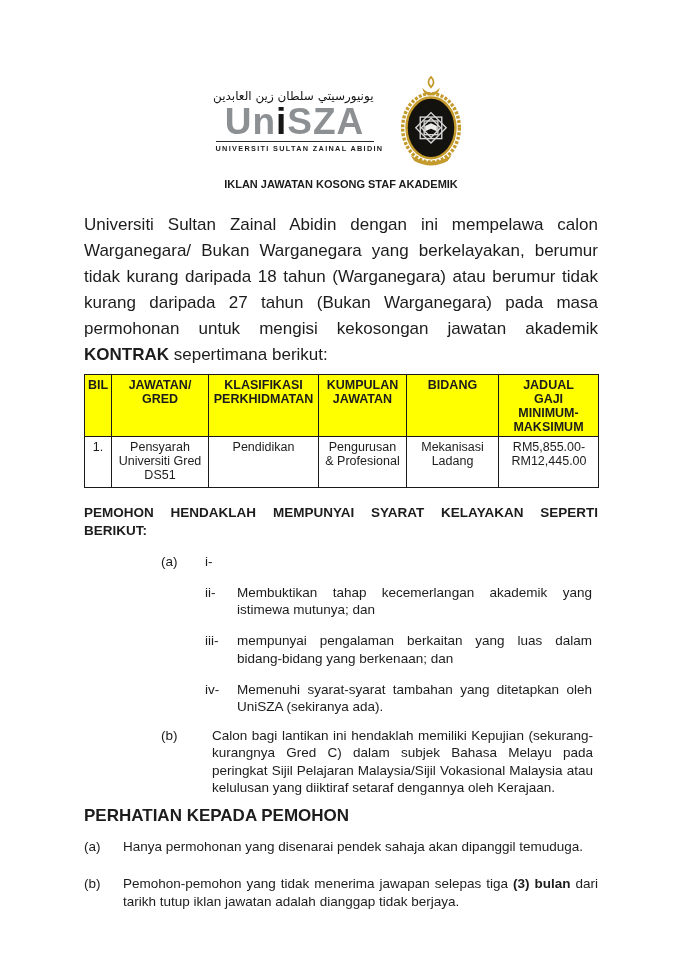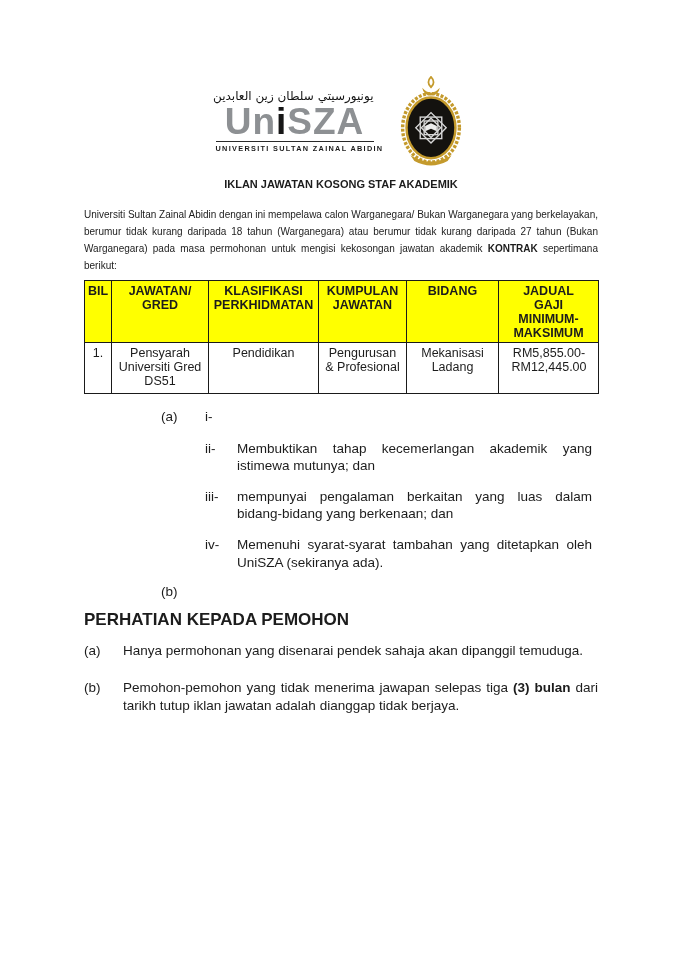--- a/index.html
+++ b/index.html
@@ -24,21 +24,21 @@
     border-top:1px solid #2a2a2a;
     font-size:7.3px; font-weight:bold; letter-spacing:1.32px;
     color:#1b1b1b; white-space:nowrap;
   }
   .crest { flex:none; }
 
   
   .title { margin-top:10px; text-align:center; font-weight:bold; font-size:11px; line-height:16px; }
 
   
-  .intro { margin:14px 0 0; text-align:justify; font-size:10px; line-height:17px; }
+  .intro { margin:20px 0 0; text-align:justify; font-size:17px; line-height:26px; }
 
   
   table { border-collapse:collapse; width:100%; margin-top:6px; table-layout:fixed; }
   th, td { border:1.6px solid #1a1a1a; white-space:pre-line; }
   th { background:#ffff00; font-size:12.5px; line-height:14px; font-weight:bold; padding:3px 1px 2px; vertical-align:top; text-align:center; }
   td { font-size:12.5px; line-height:13.8px; padding:4px 2px 5px; vertical-align:top; text-align:center; }
   td.cell-left { text-align:center; padding-left:3px; }
 
   
   .sec-heading { margin:16px 0 0; font-weight:bold; font-size:13.5px; line-height:17.2px; text-align:justify; }
@@ -124,20 +124,21 @@
           <td>Pengurusan
 &amp; Profesional</td>
           <td>Mekanisasi
 Ladang</td>
           <td class="cell-left">RM5,855.00-
 RM12,445.00</td>
         </tr>
       </tbody>
     </table>
 
+    <p class="sec-heading">PEMOHON HENDAKLAH MEMPUNYAI SYARAT KELAYAKAN SEPERTI BERIKUT:</p>
 
     <div class="sub-item">
       <span class="lbl">(a)</span>
       <span class="num">i-</span>
     </div>
     <div class="sub-item">
       <span class="lbl"></span>
       <span class="num">ii-</span>
       <span class="txt">Membuktikan tahap kecemerlangan akademik yang istimewa mutunya; dan</span>
     </div>
@@ -147,20 +148,21 @@
       <span class="txt">mempunyai pengalaman berkaitan yang luas dalam bidang-bidang yang berkenaan; dan</span>
     </div>
     <div class="sub-item">
       <span class="lbl"></span>
       <span class="num">iv-</span>
       <span class="txt">Memenuhi syarat-syarat tambahan yang ditetapkan oleh UniSZA (sekiranya ada).</span>
     </div>
 
     <div class="item-b">
       <span class="lbl">(b)</span>
+      <span class="txt">Calon bagi lantikan ini hendaklah memiliki Kepujian (sekurang-kurangnya Gred C) dalam subjek Bahasa Melayu pada peringkat Sijil Pelajaran Malaysia/Sijil Vokasional Malaysia atau kelulusan yang diiktiraf setaraf dengannya oleh Kerajaan.</span>
     </div>
 
     <p class="note-heading">PERHATIAN KEPADA PEMOHON</p>
 
     <div class="note-item">
       <span class="lbl">(a)</span>
       <span class="txt">Hanya permohonan yang disenarai pendek sahaja akan dipanggil temuduga.</span>
     </div>
     <div class="note-item second">
       <span class="lbl">(b)</span>

